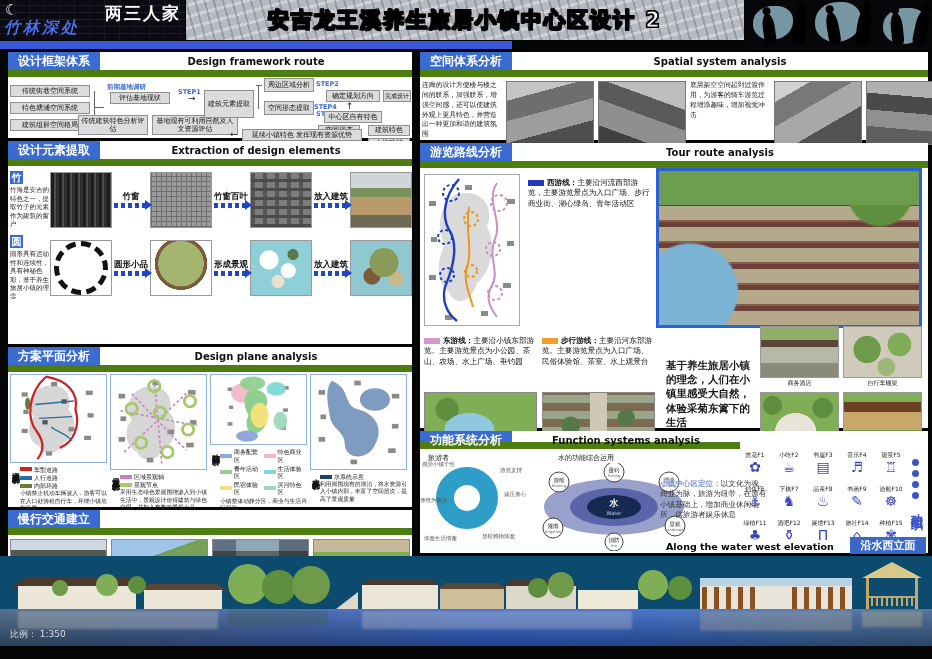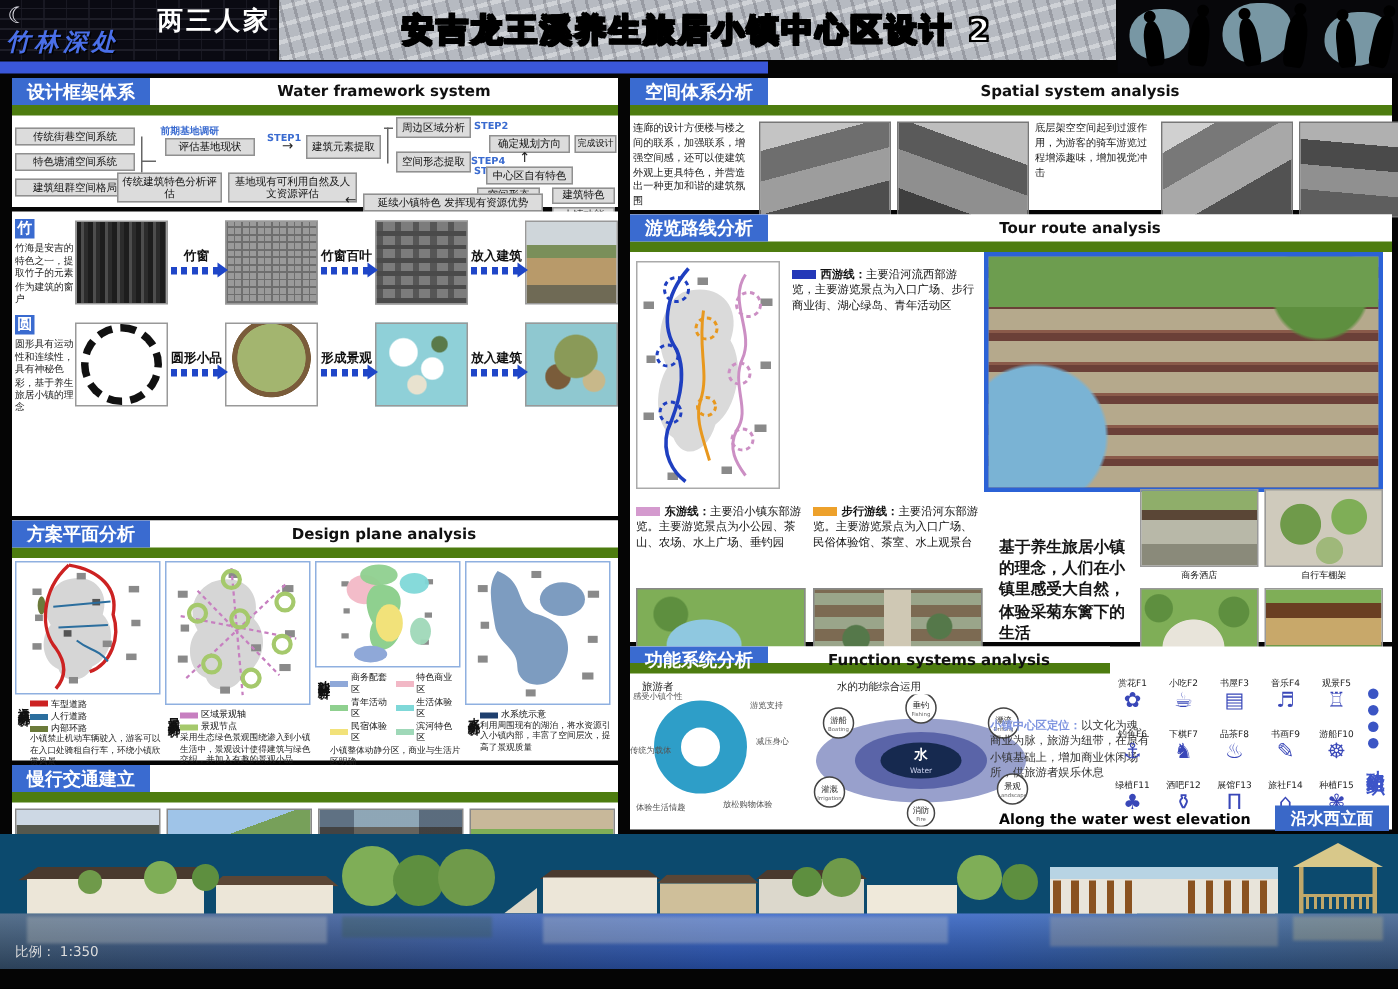--- a/index.html
+++ b/index.html
@@ -197,35 +197,35 @@
     <div class="fig" style="left:112px;top:9px;width:14px;height:36px;transform:rotate(8deg)"></div>
     <div class="fig" style="left:146px;top:13px;width:12px;height:32px;transform:rotate(-6deg)"></div>
     <div class="fig" style="left:170px;top:10px;width:13px;height:35px;transform:rotate(12deg)"></div>
   </div>
 
   <div class="col-left">
 
     <section style="top:0;height:86px">
       <div class="sechead">
         <span class="zh">设计框架体系</span>
-        <span class="en">Water framework system</span>
+        <span class="en">Design framework route</span>
       </div>
       <div class="fwbody">
         <div class="fb" style="left:2px;top:8px;width:80px;height:12px">传统街巷空间系统</div>
         <div class="fb" style="left:2px;top:25px;width:80px;height:12px">特色塘浦空间系统</div>
         <div class="fb" style="left:2px;top:42px;width:80px;height:12px">建筑组群空间格局</div>
         <div class="ln" style="left:86px;top:14px;width:1px;height:34px"></div>
         <div class="ln" style="left:86px;top:30px;width:10px;height:1px"></div>
         <span class="steplab" style="left:99px;top:6px">前期基地调研</span>
         <div class="fb" style="left:102px;top:15px;width:60px;height:12px">评估基地现状</div>
         <div class="fb" style="left:70px;top:38px;width:70px;height:20px">传统建筑特色分析评估</div>
         <div class="fb" style="left:144px;top:38px;width:86px;height:20px">基地现有可利用自然及人文资源评估</div>
         <span class="steplab" style="left:170px;top:11px">STEP1</span>
         <span class="arr" style="left:180px;top:17px">→</span>
-        <div class="fb" style="left:196px;top:13px;width:50px;height:16px">建筑元素提取</div>
+        <div class="fb" style="left:196px;top:13px;width:50px;height:28px">建筑元素提取</div>
         <div class="fb" style="left:256px;top:1px;width:50px;height:14px">周边区域分析</div>
         <span class="steplab" style="left:308px;top:3px">STEP2</span>
         <div class="fb" style="left:256px;top:24px;width:50px;height:14px">空间形态提取</div>
         <span class="steplab" style="left:308px;top:33px">STEP3</span>
         <div class="ln" style="left:248px;top:8px;width:6px;height:1px"></div>
         <div class="ln" style="left:250px;top:8px;width:1px;height:24px"></div>
         <div class="fb" style="left:318px;top:13px;width:54px;height:12px">确定规划方向</div>
         <div class="fb" style="left:375px;top:13px;width:28px;height:12px;font-size:6px">完成设计</div>
         <span class="arr" style="left:338px;top:25px">↑</span>
         <span class="steplab" style="left:306px;top:26px">STEP4</span>
@@ -234,20 +234,24 @@
         <div class="fb" style="left:360px;top:48px;width:42px;height:11px">建筑特色</div>
         <div class="fb" style="left:310px;top:48px;width:42px;height:11px">空间形态</div>
 
         <div class="fb" style="left:360px;top:61px;width:42px;height:11px">小镇功能</div>
         <span class="arr" style="left:222px;top:53px">←</span>
         <div class="fb" style="left:234px;top:52px;width:120px;height:12px">延续小镇特色 发挥现有资源优势</div>
       </div>
     </section>
 
     <section style="top:89px;height:203px">
+      <div class="sechead">
+        <span class="zh">设计元素提取</span>
+        <span class="en">Extraction of design elements</span>
+      </div>
       <div class="elerow">
         <div class="etagcol">
           <span class="etag">竹</span>
           <span class="edesc">竹海是安吉的特色之一，提取竹子的元素作为建筑的窗户</span>
         </div>
         <div class="eimg img-bamboo"></div>
         <div class="earr">
           <div class="lab">竹窗</div>
             <div class="dash"></div>
         </div>

